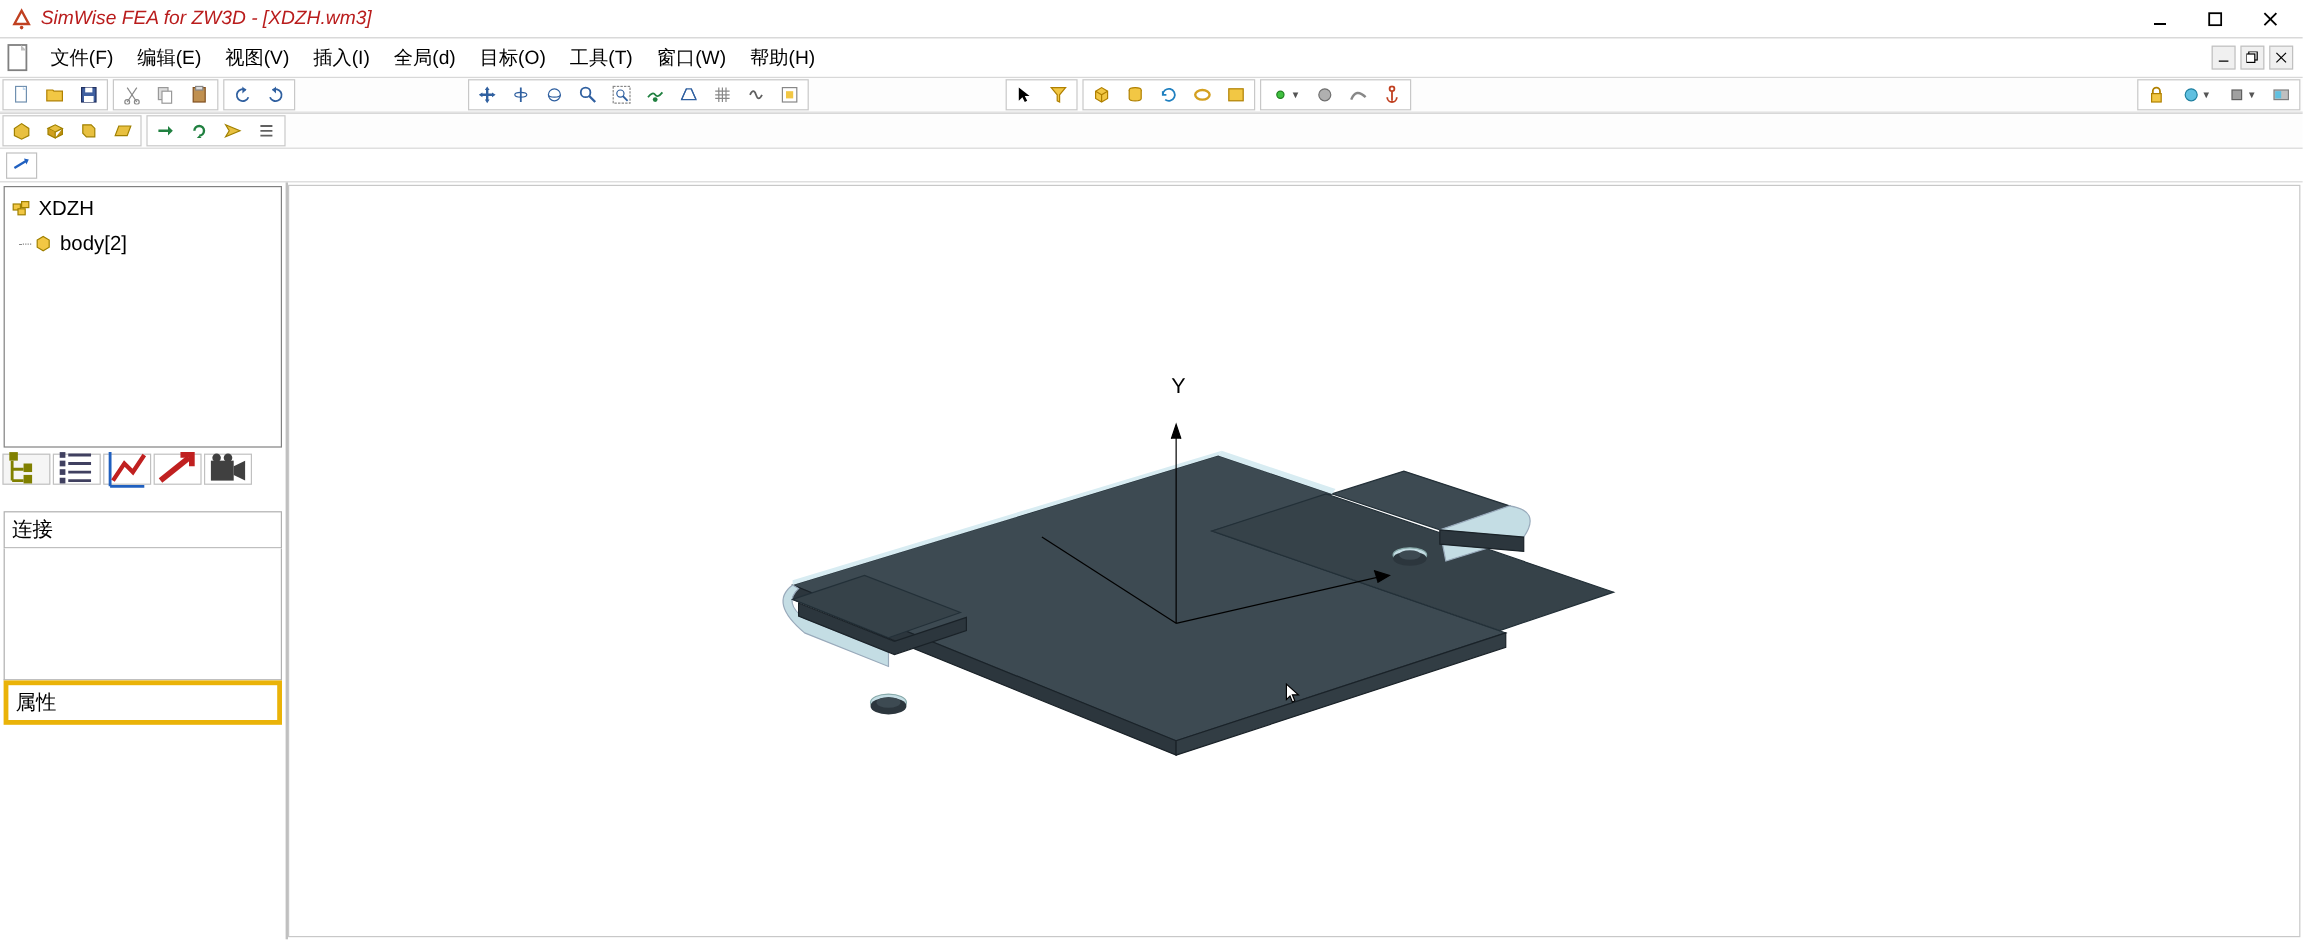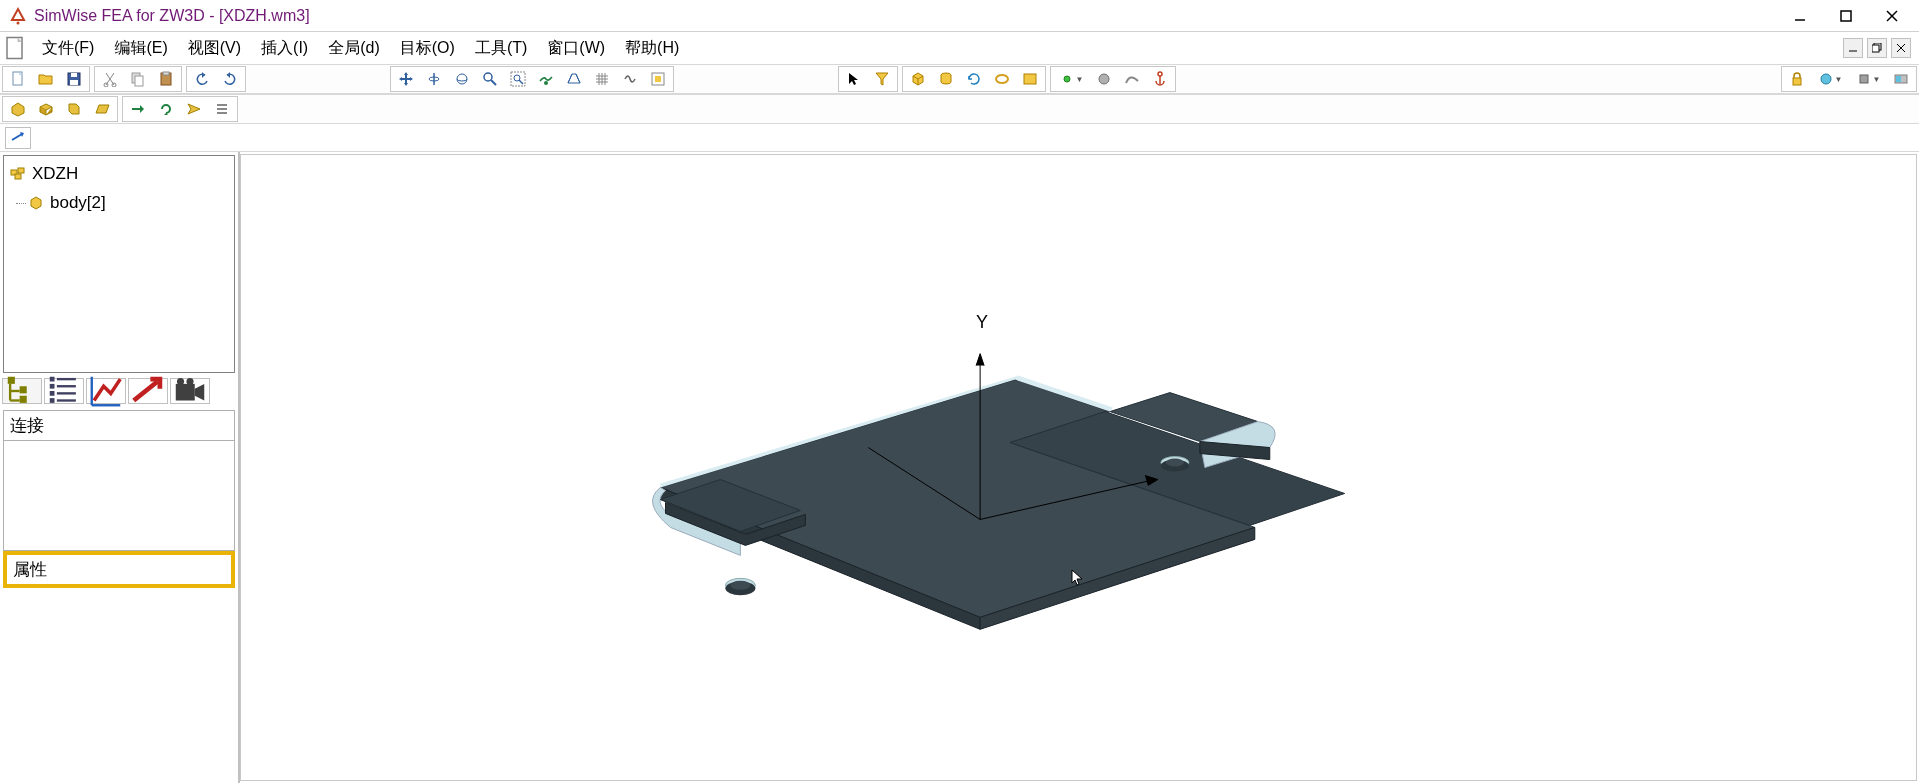--- a/index.html
+++ b/index.html
@@ -22,21 +22,22 @@
     padding: 0 4px;
   }
   .titlebar .app-icon {
     width: 20px; height: 20px;
     margin: 0 6px 0 4px;
     display:flex; align-items:center; justify-content:center;
   }
   .titlebar .title-text {
     font-size: 16px;
     flex: 1;
-    color: #701a75;
+    color: #b91c1c;
+    font-style: italic;
   }
   .winctrl {
     width: 46px; height: 28px;
     display:flex; align-items:center; justify-content:center;
     font-size: 12px;
   }
 
   
   .menubar {
     height: 32px;
@@ -137,21 +138,21 @@
     gap:2px;
   }
   .tab-btn {
     width:40px;height:26px;
     border:1px solid #c0c0c0;
     background:#fff;
     display:flex;align-items:center;justify-content:center;
   }
   .tab-btn.active { background:#f5f5f5; }
   .panel-header {
-    margin:4px 3px 0 3px;
+    margin:20px 3px 0 3px;
     border:1px solid #b0b0b0;
     padding:3px 6px;
     font-size:17px;
     background:#fff;
   }
   .panel-body {
     flex:0 0 110px;
     border:1px solid #b0b0b0;
     border-top:none;
     margin:0 3px;

